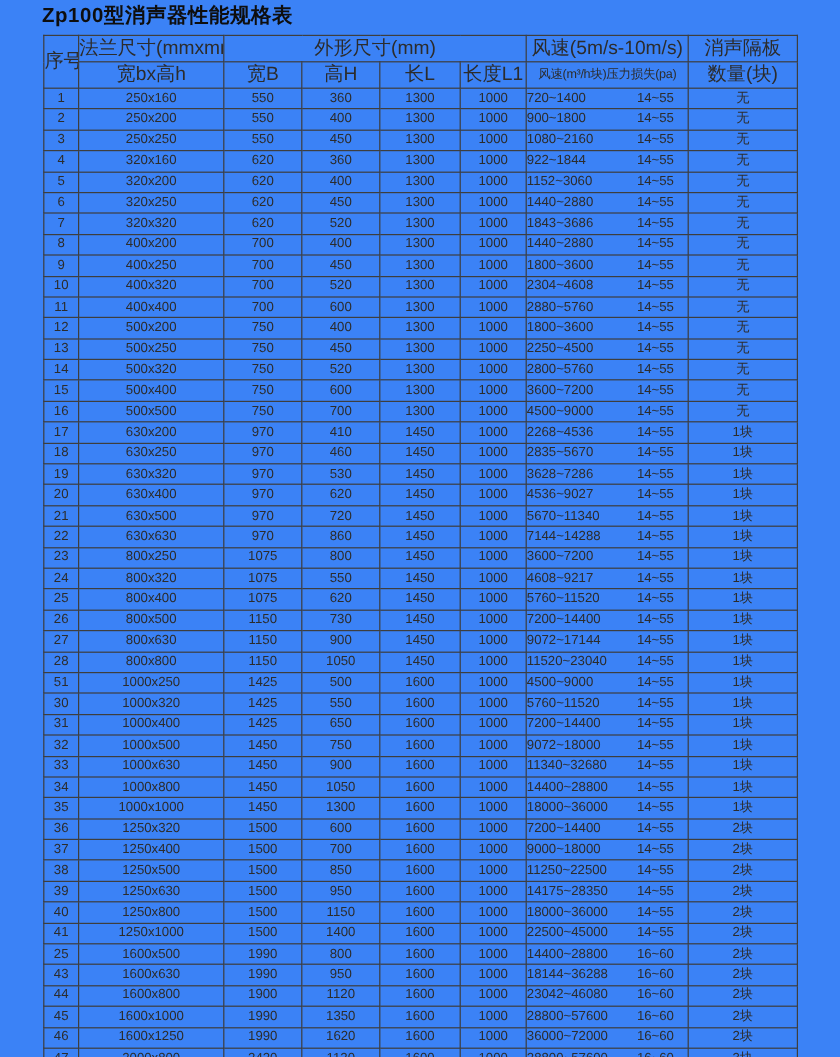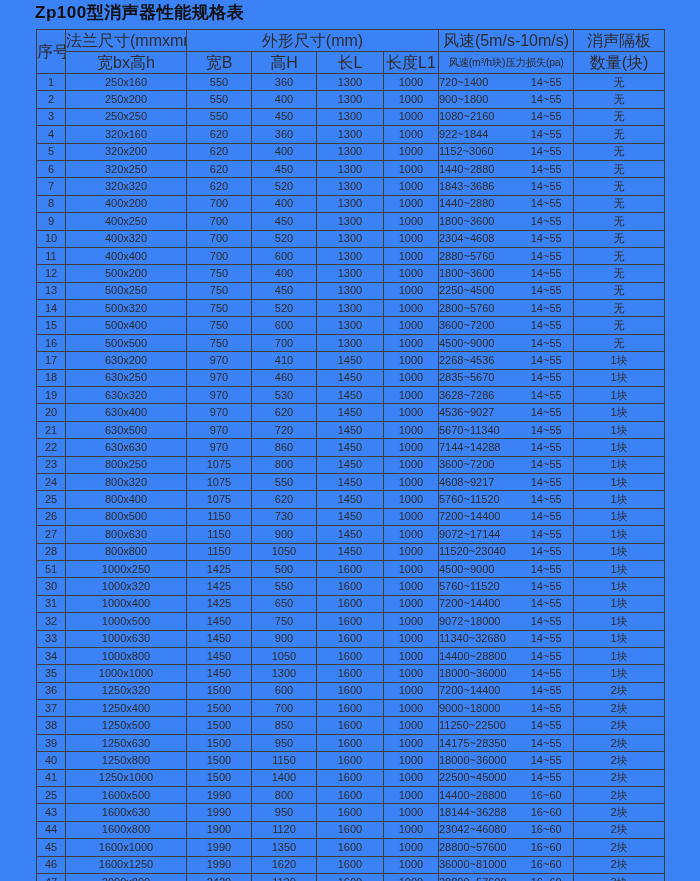--- a/index.html
+++ b/index.html
@@ -541,21 +541,21 @@
           <td><span class="wind-flow">28800~57600</span><span class="wind-press">16~60</span></td>
           <td>2块</td>
         </tr>
         <tr>
           <td>46</td>
           <td>1600x1250</td>
           <td>1990</td>
           <td>1620</td>
           <td>1600</td>
           <td>1000</td>
-          <td><span class="wind-flow">36000~81000</span><span class="wind-press">16~60</span></td>
+          <td><span class="wind-flow">36000~72000</span><span class="wind-press">16~60</span></td>
           <td>2块</td>
         </tr>
         <tr>
           <td>47</td>
           <td>2000x800</td>
           <td>2420</td>
           <td>1120</td>
           <td>1600</td>
           <td>1000</td>
           <td><span class="wind-flow">28800~57600</span><span class="wind-press">16~60</span></td>

